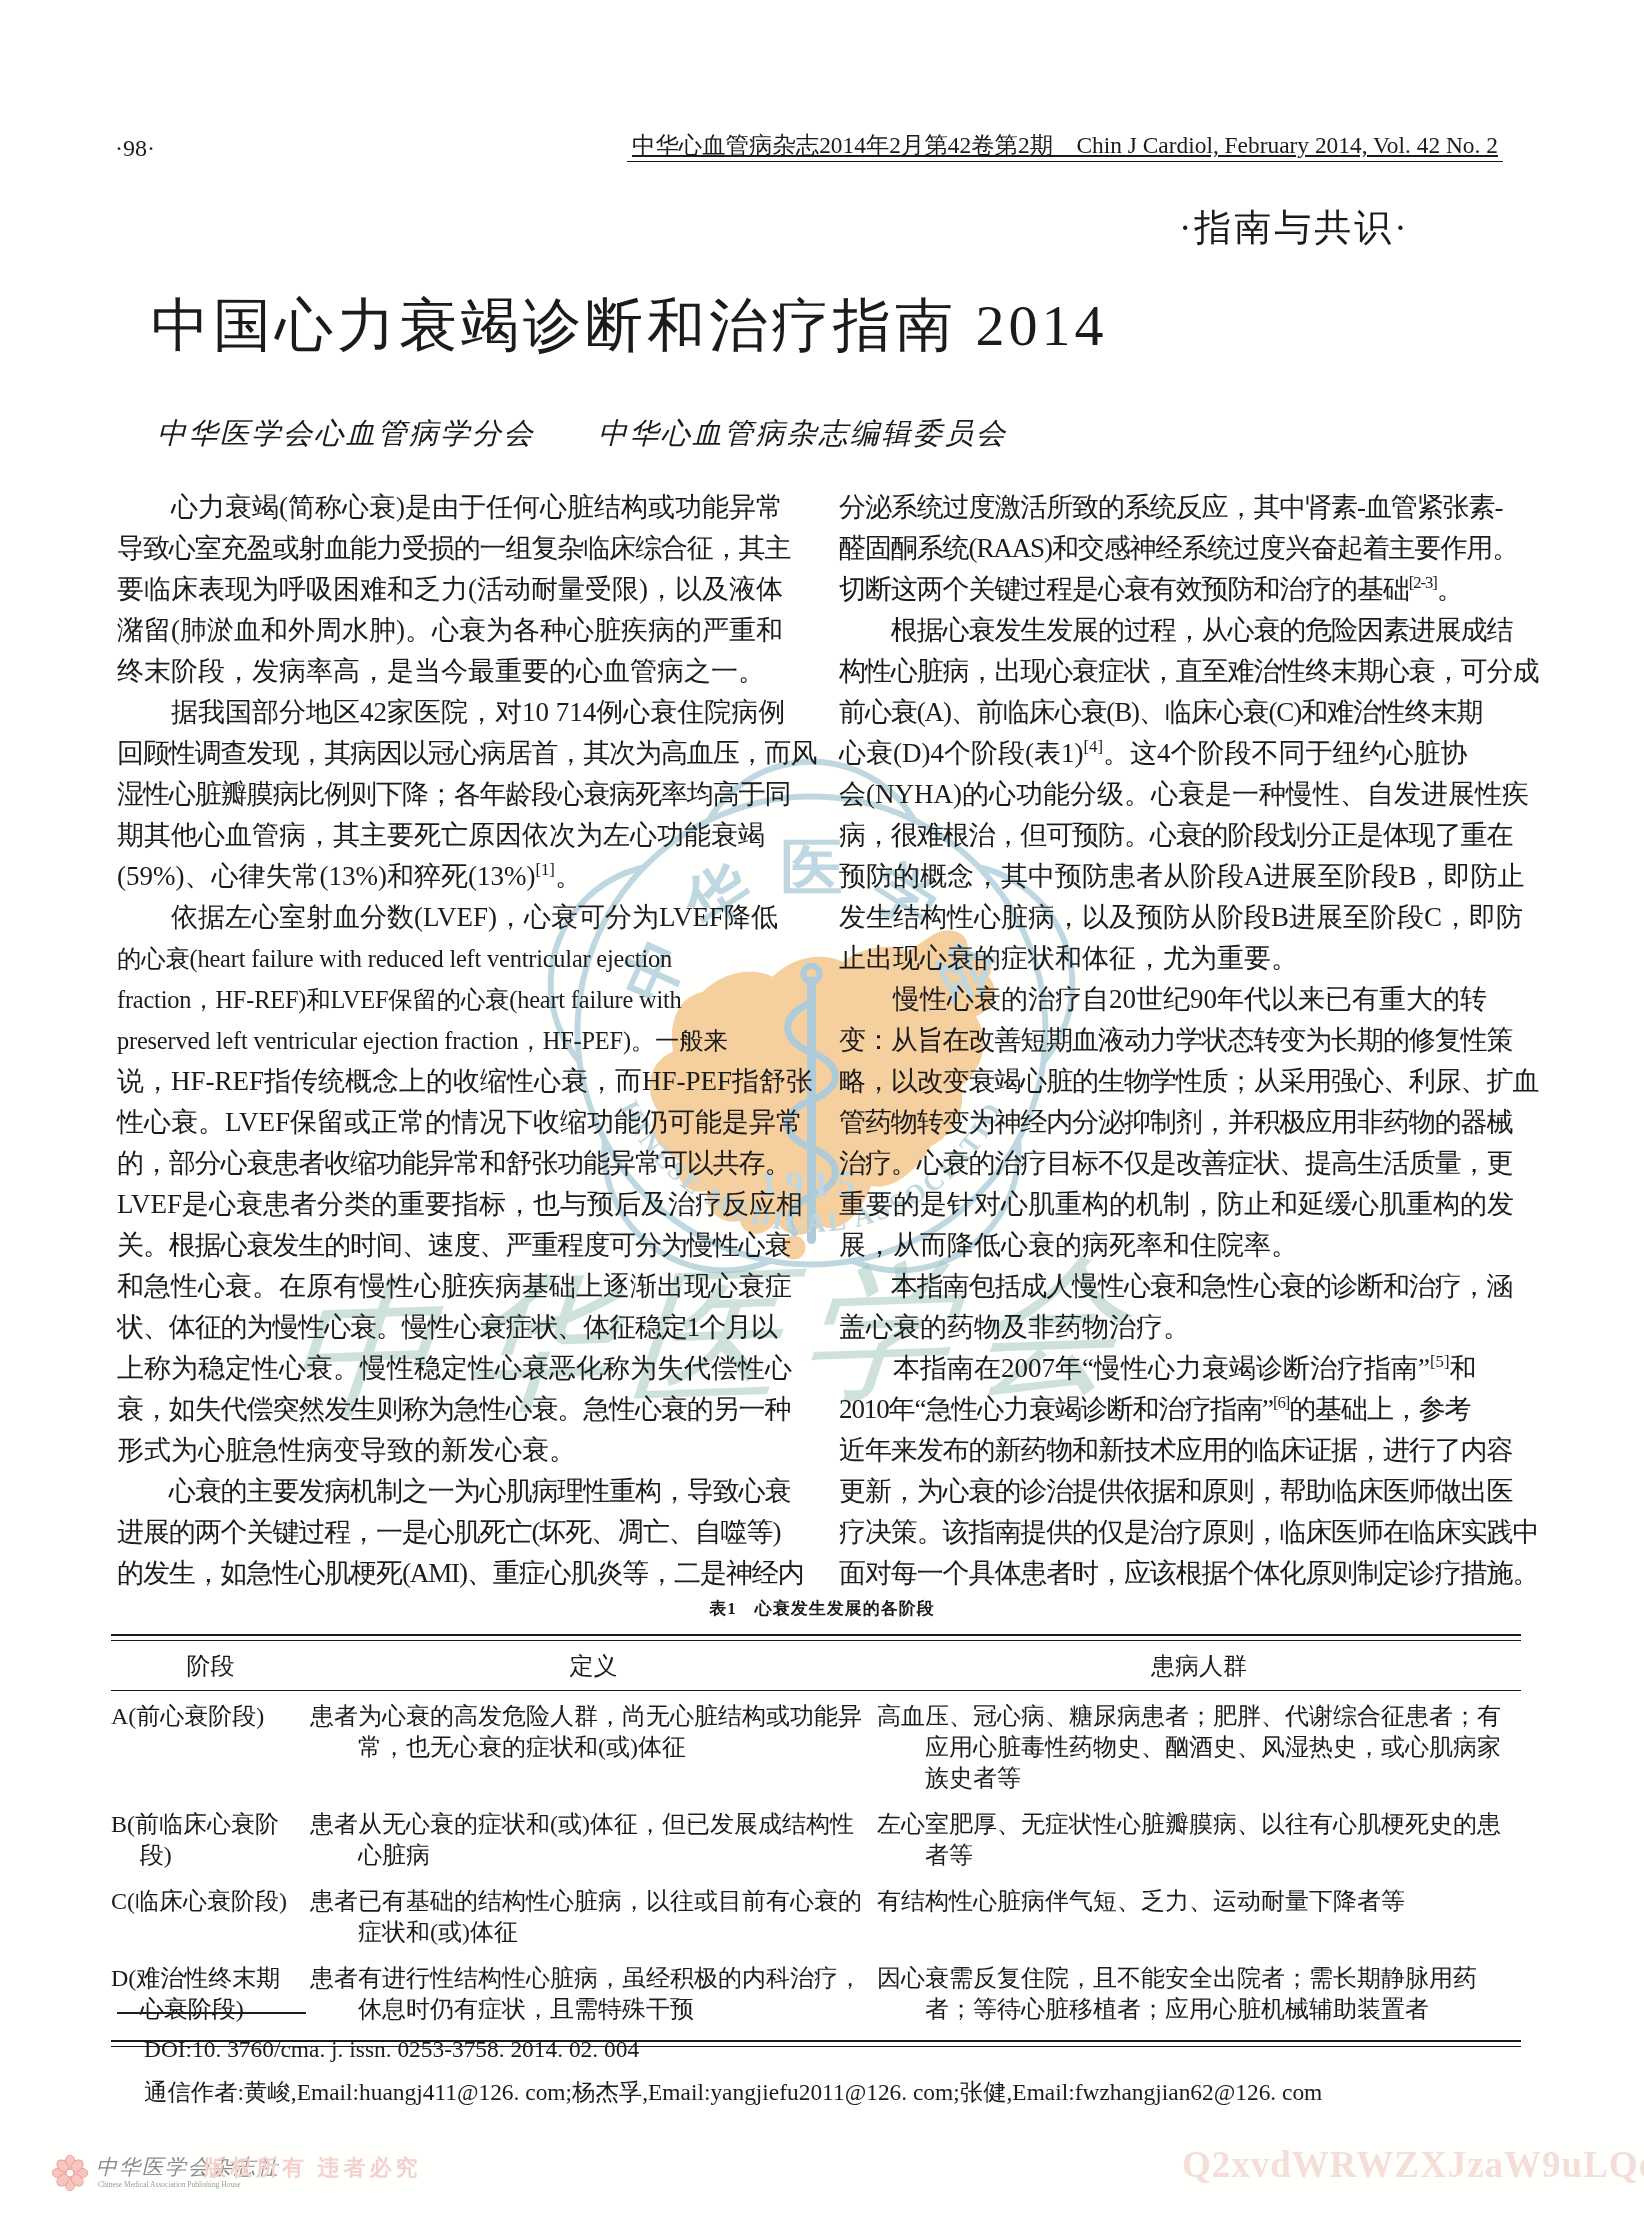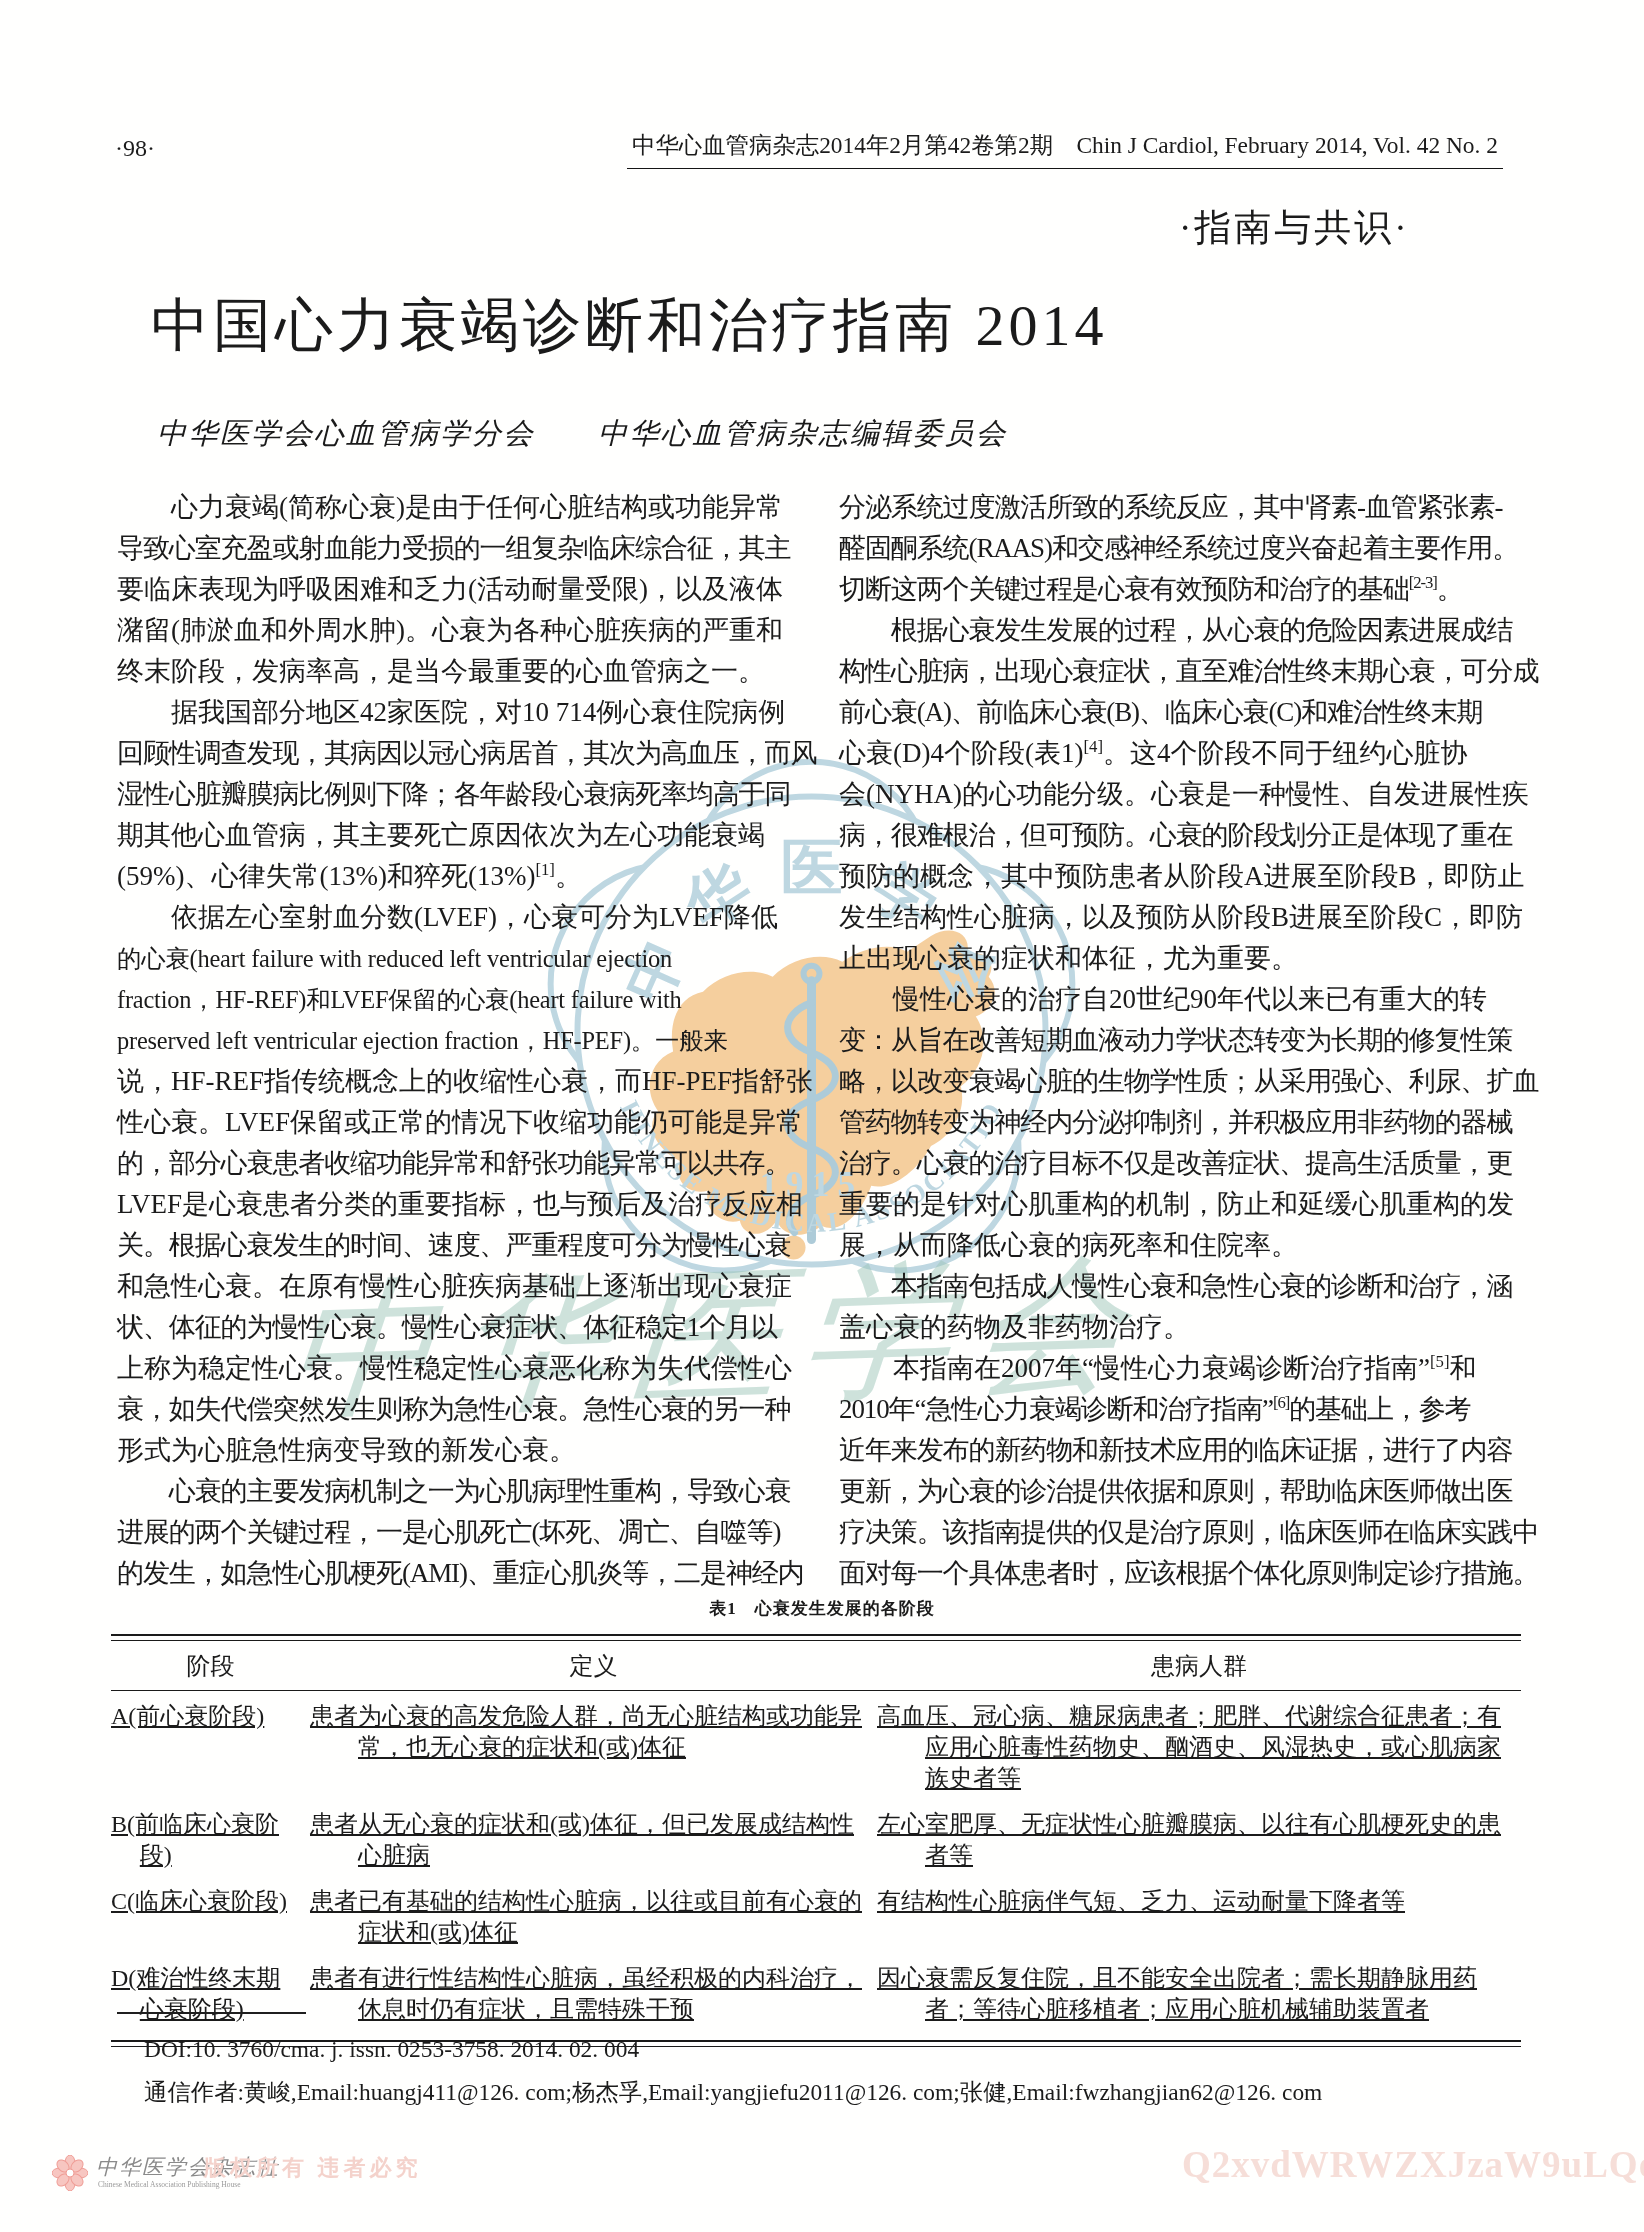--- a/index.html
+++ b/index.html
@@ -1,21 +1,21 @@
 <!DOCTYPE html>
 <html><head>
 <meta charset="utf-8">
 <style>
   html,body{margin:0;padding:0;background:#e8e8e8;}
   .page{position:relative;width:1645px;height:2233px;background:#fffffe;margin:0 auto;
         font-family:"Liberation Serif","DejaVu Serif",serif;color:#1b1b1b;overflow:hidden;}
   
   .pageno{position:absolute;left:115px;top:135px;font-size:24px;}
   .journal-line{position:absolute;left:627px;top:129px;width:876px;text-align:center;
-        font-size:23.4px;padding-bottom:7px;border-bottom:1.6px solid #151515;white-space:nowrap;}
+        font-size:23.4px;border-bottom:1.6px solid #151515;white-space:nowrap;text-decoration:underline;}
   .section-label{position:absolute;left:1179px;top:203px;font-size:37px;letter-spacing:3px;white-space:nowrap;}
   .title{position:absolute;left:151px;top:287px;font-size:58px;font-weight:normal;letter-spacing:4px;white-space:nowrap;}
   .authors{position:absolute;left:157px;top:414px;font-size:29px;font-style:italic;letter-spacing:2.5px;white-space:nowrap;}
   
   .col{position:absolute;top:487px;width:690px;}
   .col-left{left:117px;}
   .col-right{left:839px;}
   .bline{height:41px;line-height:41px;font-size:27px;white-space:pre;}
   .bline sup{font-size:0.62em;vertical-align:super;line-height:0;}
   .bline.latin-dense{font-size:24.4px;letter-spacing:-0.2px;}
@@ -24,21 +24,21 @@
   .tbl-caption{position:absolute;left:117px;top:1597px;width:1410px;text-align:center;
         font-size:17px;font-weight:bold;letter-spacing:1px;}
   .tbl{position:absolute;left:111px;top:1634px;width:1410px;font-size:24px;}
   .rule-heavy{height:4px;border-top:2.4px solid #1a1a1a;border-bottom:1px solid #1a1a1a;}
   .rule-light{border-top:1.5px solid #1a1a1a;}
   .thead{display:flex;padding:9px 0 8px 0;}
   .thead .hc{text-align:center;}
   .hc.c1{width:199px;} .hc.c2{width:567px;} .hc.c3{width:644px;}
   .tbody{padding-top:10px;}
   .trow{display:flex;margin-bottom:15px;line-height:31px;}
-  .tcell{box-sizing:border-box;text-decoration:underline;}
+  .tcell{box-sizing:border-box;}
   .tcell.stage{width:199px;padding-left:1.2em;text-indent:-1.2em;padding-right:6px;}
   .tcell.def{width:567px;padding-left:2em;text-indent:-2em;padding-right:14px;}
   .tcell.pop{width:644px;padding-left:2em;text-indent:-2em;}
   
   .fn-rule{position:absolute;left:117px;top:2012px;width:189px;border-top:2px solid #1f1f1f;}
   .fn-doi{position:absolute;left:144px;top:2036px;font-size:23.4px;white-space:nowrap;}
   .fn-corr{position:absolute;left:144px;top:2076px;font-size:23.4px;white-space:nowrap;}
   
   .emblem{position:absolute;left:463px;top:682px;width:697px;height:697px;opacity:0.85;}
   .calligraphy{position:absolute;left:289px;top:1239px;font-size:149px;letter-spacing:22px;

